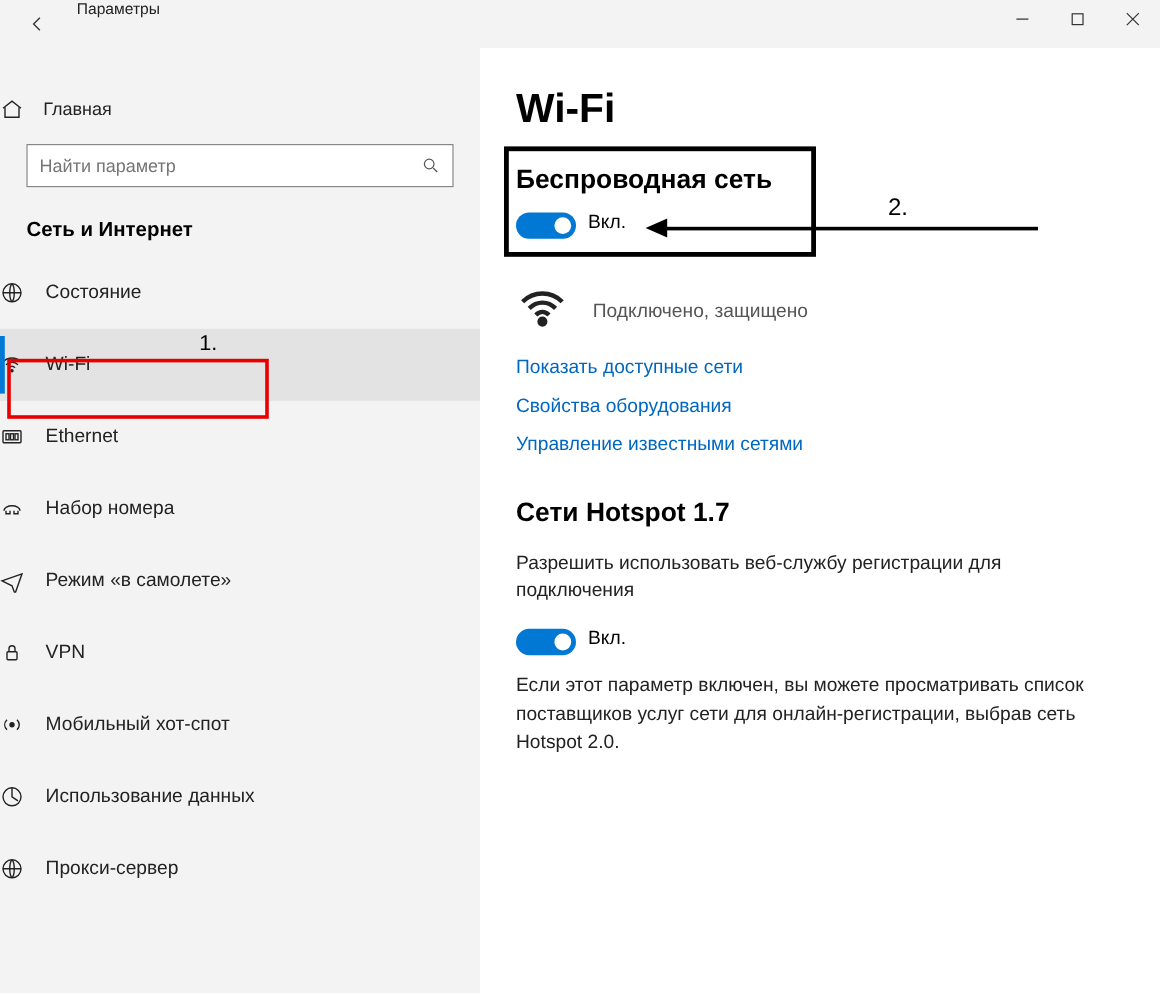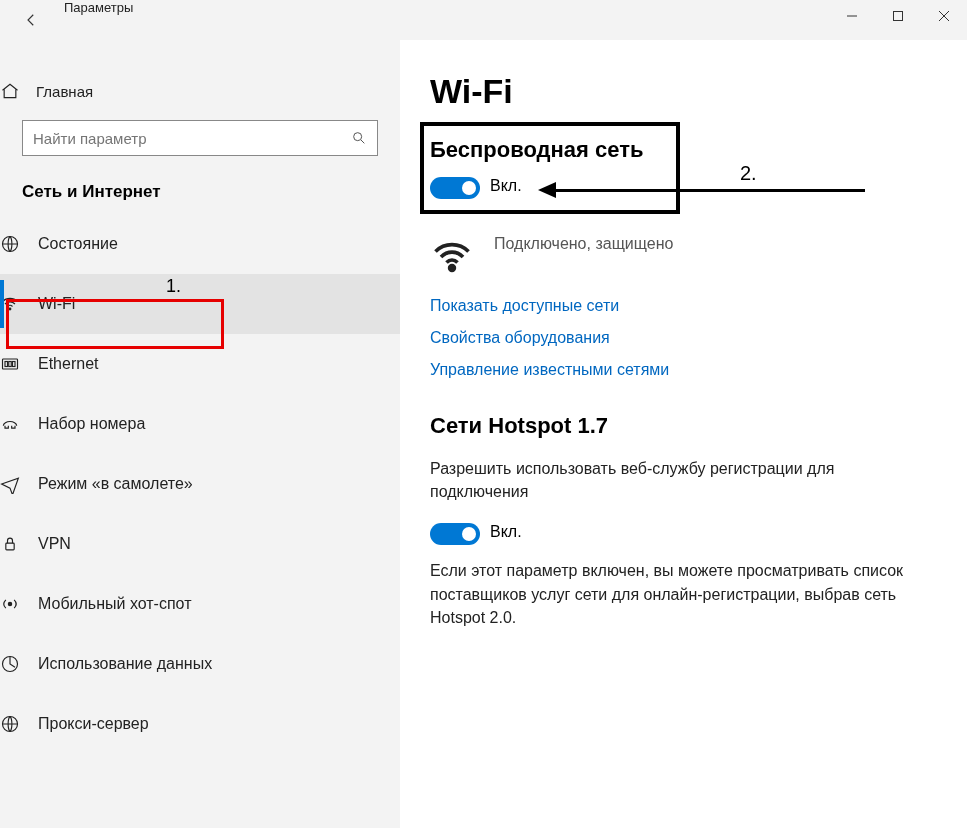--- a/index.html
+++ b/index.html
@@ -38,21 +38,21 @@
   .annot1-label { position:absolute; color:#000; font-size:18px; }
 
   
   h1.page-title { font-size:34px; font-weight:600; margin-bottom:26px; }
   .section-title { font-size:22px; font-weight:600; margin-bottom:14px; }
   .toggle-row { display:flex; align-items:flex-start; gap:10px; margin-bottom:14px; }
   .toggle { width:50px; height:22px; border-radius:11px; background:#0078d4; position:relative; }
   .toggle .knob { width:14px; height:14px; border-radius:50%; background:#fff; position:absolute; right:4px; top:4px; }
   .toggle-label { font-size:16px; }
 
-  .status-block { display:flex; gap:20px; margin: 36px 0 14px 0; }
+  .status-block { display:flex; align-items:center; gap:20px; margin: 36px 0 14px 0; }
   .wifi-big svg { width:44px; height:44px; stroke:#222; fill:none; stroke-width:2; }
   .status-text { font-size:16px; color:#555; }
 
   .link { display:block; color:#0067c0; font-size:16px; margin:12px 0 14px 0; }
 
   .h2 { font-size:22px; font-weight:600; margin:34px 0 18px 0; }
   .para { font-size:16px; color:#222; line-height:1.45; margin-bottom:20px; max-width:500px;}
 
   
   .annot2 { position:absolute; border:4px solid #000; pointer-events:none; }

